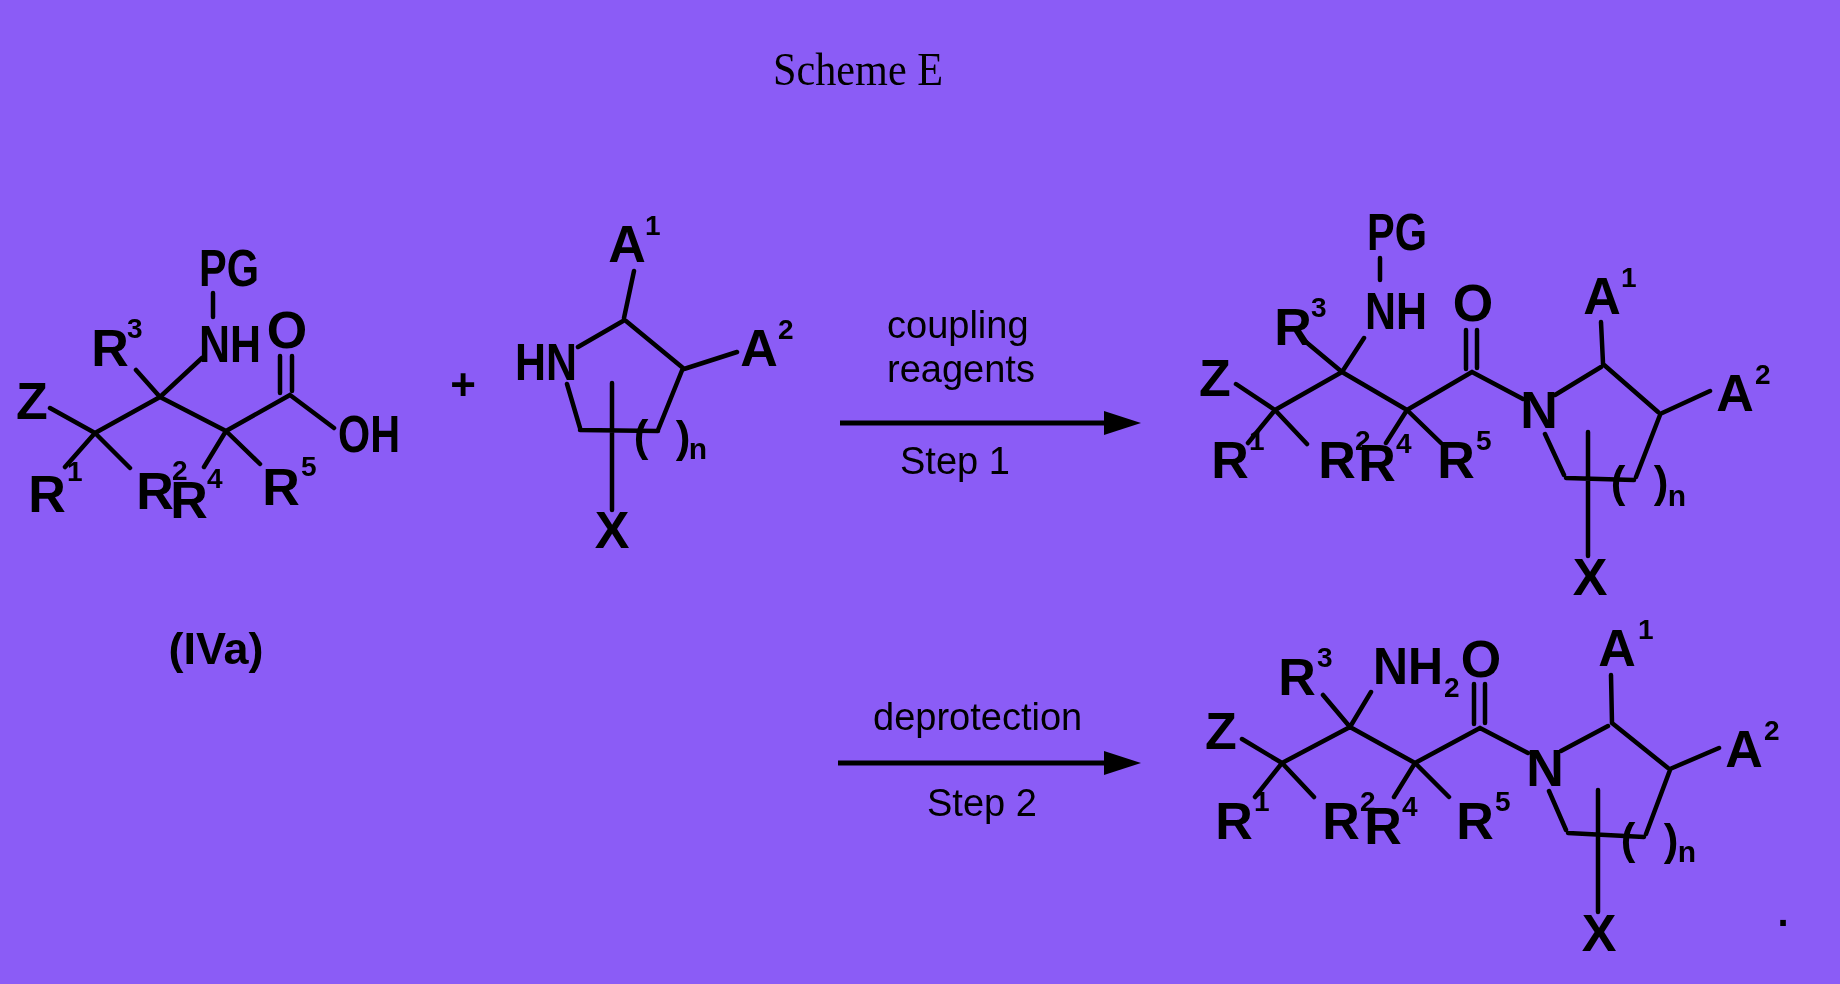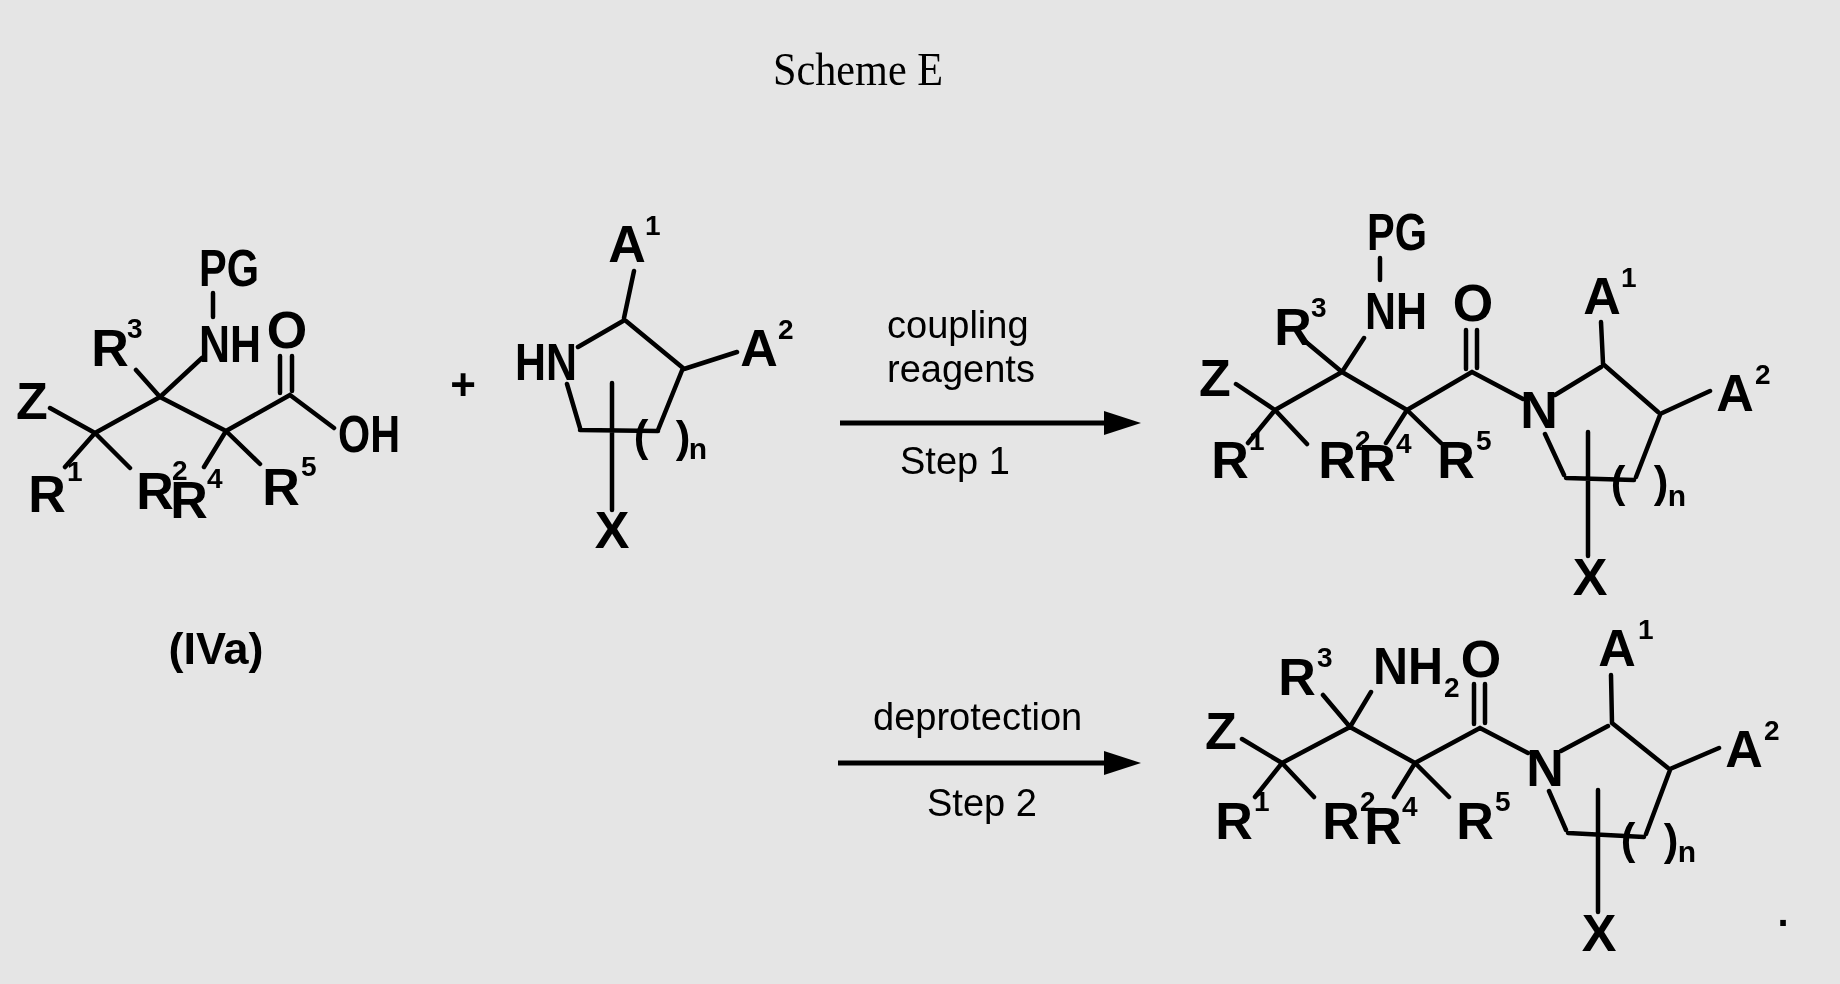--- a/index.html
+++ b/index.html
@@ -1,16 +1,16 @@
 <!DOCTYPE html>
 <html><head>
 <meta charset="utf-8">
 <style>
   html,body{margin:0;padding:0;background:#ffffff;}
-  .page{position:relative;width:1840px;height:984px;background:#e5e5e5;overflow:hidden;}
+  .page{position:relative;width:1840px;height:984px;background:#8b5cf6;overflow:hidden;}
   svg{position:absolute;left:0;top:0;}
   .bond{stroke:#000;stroke-width:4.5;fill:none;stroke-linecap:round;stroke-linejoin:round;}
   .arrowline{stroke:#000;stroke-width:5;fill:none;stroke-linecap:butt;}
   .arrowhead{fill:#000;stroke:none;}
   text{fill:#000;}
   .atom{font:700 52px "Liberation Sans", sans-serif;}
   .sup{font:700 28px "Liberation Sans", sans-serif;}
   .paren{font:700 44px "Liberation Sans", sans-serif;}
   .ringsub{font:700 30px "Liberation Sans", sans-serif;}
   .steptext{font:400 38px "Liberation Sans", sans-serif;}

